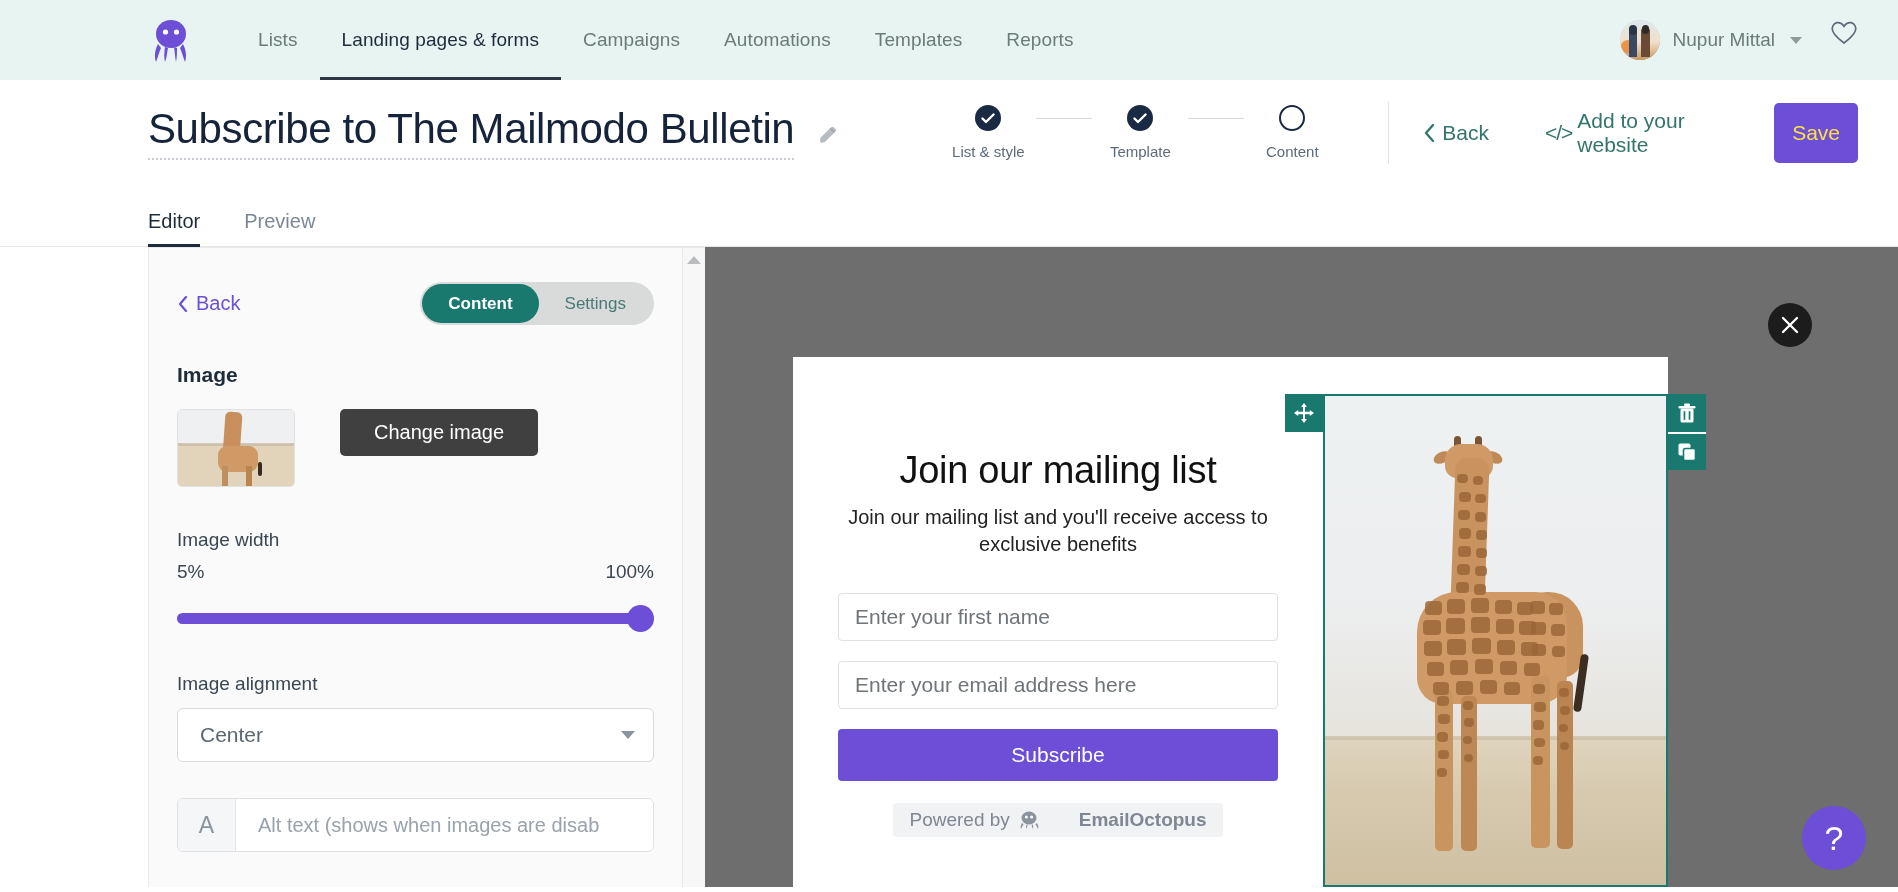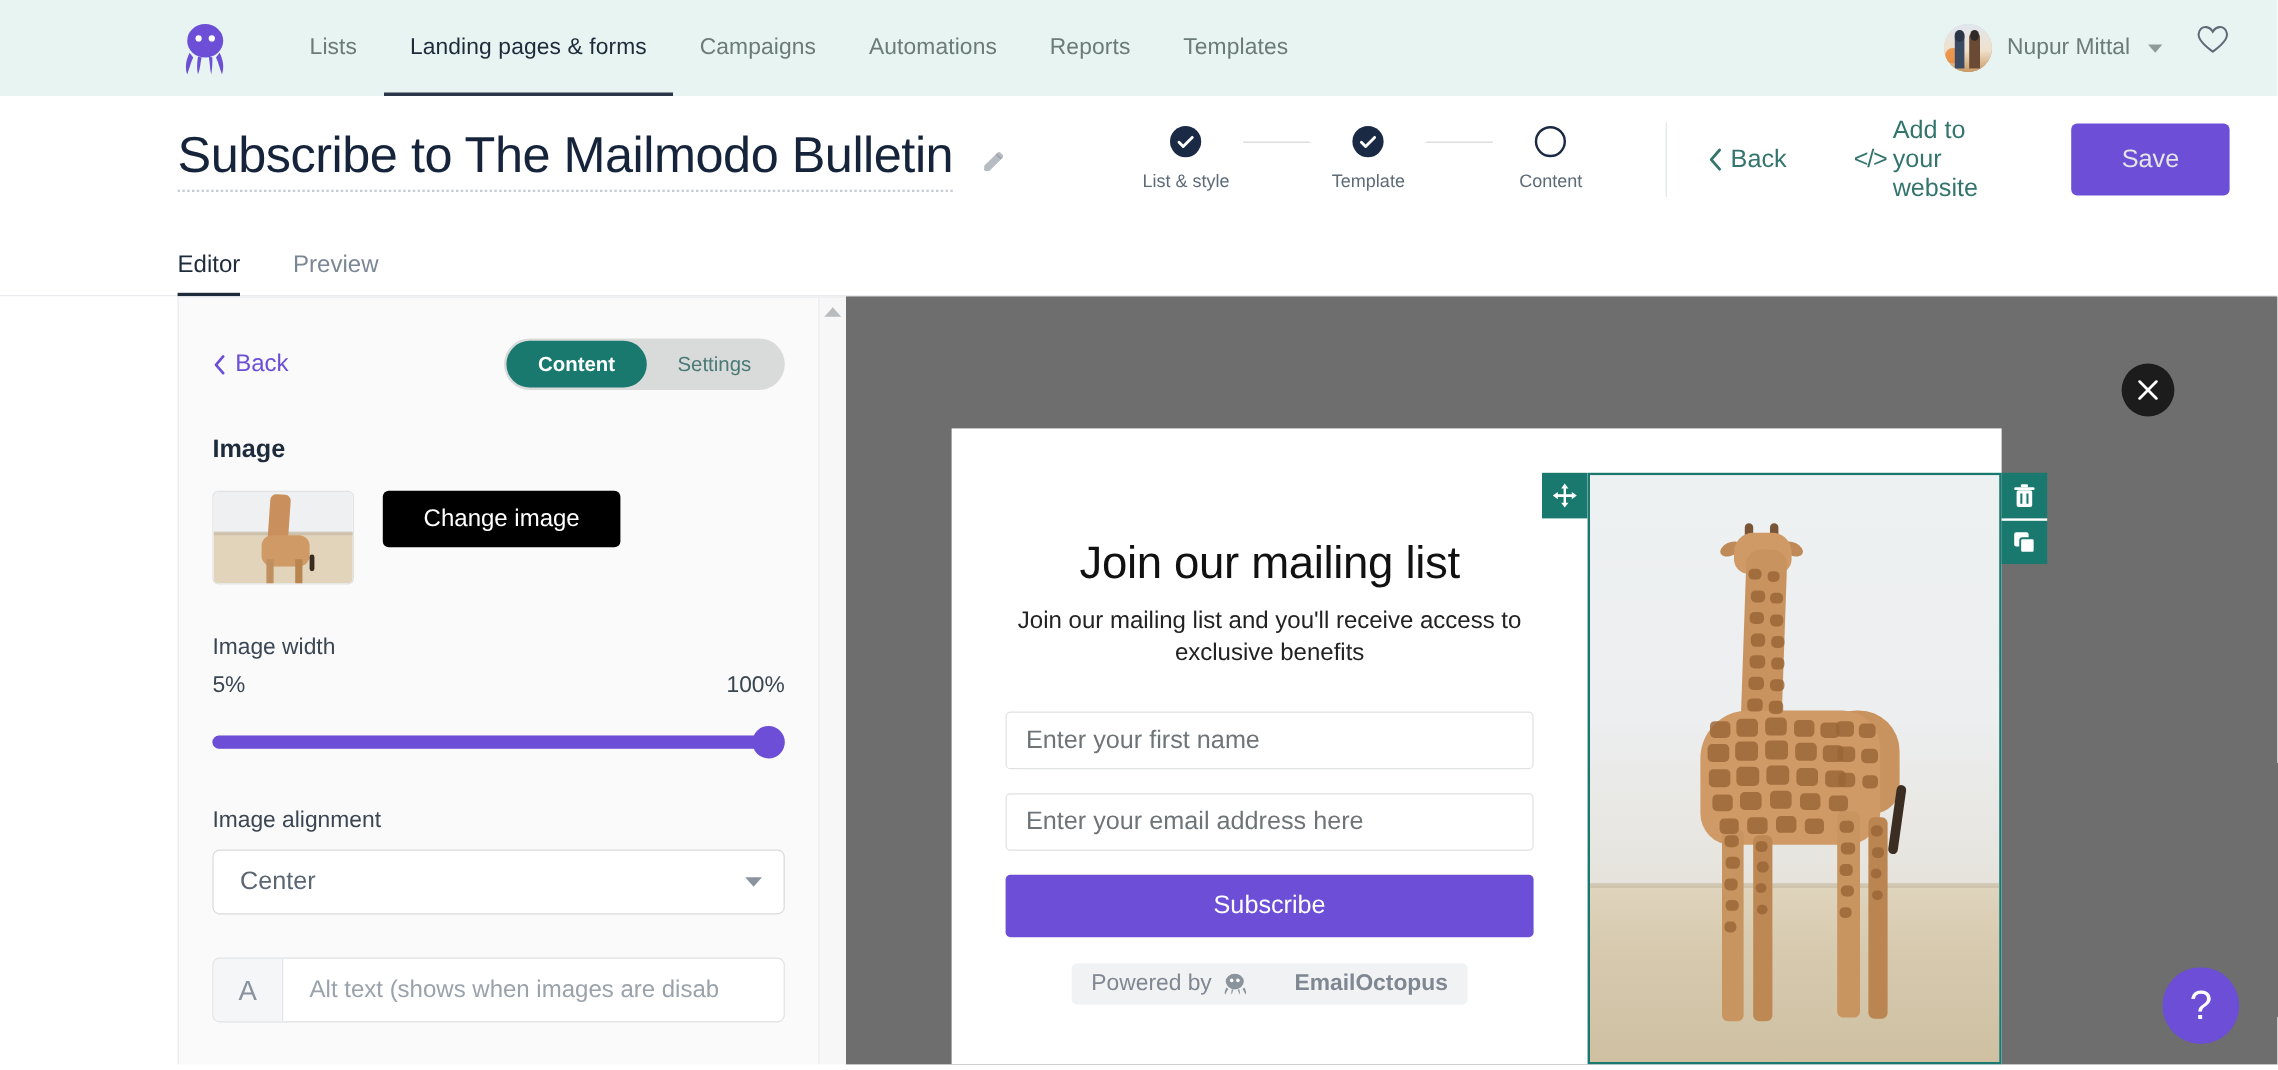--- a/index.html
+++ b/index.html
@@ -105,23 +105,23 @@
   .hdr-back {
     display: flex; align-items: center; gap: 6px;
     font-size: 21px; color: #33756d; cursor: pointer; padding-right: 56px;
   }
   .hdr-embed {
     display: flex; align-items: center; gap: 5px;
     font-size: 21px; color: #33756d; cursor: pointer; padding-right: 56px;
   }
   .code-glyph { font-size: 21px; color: #33756d; font-family: "Liberation Sans", sans-serif; letter-spacing: -1px; }
   .save-btn {
-    background: #6c4fd6; color: #e5e5e5; border: none;
+    background: #6c4fd6; color: #fde047; border: none;
     font-size: 21px; font-family: inherit;
-    padding: 0 42px; height: 60px; border-radius: 5px; cursor: pointer;
+    padding: 0 18px; height: 60px; border-radius: 5px; cursor: pointer;
   }
 
   
   .tabs-row {
     padding: 0 148px;
     border-bottom: 1px solid #e4e6ea;
     display: flex;
     height: 62px;
     align-items: flex-end;
   }
@@ -173,22 +173,22 @@
   .img-thumb .horizon { position:absolute; left:0; right:0; top:44%; height:3px; background:#c4b9a4; opacity:.7;}
   .img-thumb .neck {
     position:absolute; left:46px; top:2px; width:17px; height:46px; background:#c98f5c; border-radius:5px;
     transform: rotate(4deg);
   }
   .img-thumb .body { position:absolute; left:40px; top:36px; width:40px; height:26px; background:#cf9a66; border-radius:9px; }
   .img-thumb .leg1 { position:absolute; left:44px; top:56px; width:6px; height:22px; background:#c08f5f; }
   .img-thumb .leg2 { position:absolute; left:68px; top:56px; width:6px; height:22px; background:#b9854f; }
   .img-thumb .tail { position:absolute; left:80px; top:52px; width:4px; height:14px; background:#3a2b20; border-radius:2px;}
   .change-btn {
-    background: #000000; color: #fff; border: none; font-family: inherit;
-    font-size: 20px; padding: 0 34px; height: 47px; border-radius: 5px; cursor: pointer;
+    background: #404040; color: #fff; border: none; font-family: inherit;
+    font-size: 20px; padding: 0 34px; height: 47px; border-radius: 5px; cursor: pointer; margin-left: 21px;
   }
 
   .field-label { font-size: 19px; color: #3b4653; margin-top: 42px; }
   .range-row { display: flex; justify-content: space-between; margin-top: 10px; font-size: 19px; color: #3b4653; }
   .slider-wrap { margin-top: 22px; position: relative; height: 26px; padding-right: 2px; }
   .slider-track { position: absolute; top: 8px; left: 0; right: 0; height: 11px; background: #e4e4e6; border-radius: 6px; }
   .slider-fill { position: absolute; top: 8px; left: 0; height: 11px; background: #6c4fd6; border-radius: 6px; }
   .slider-thumb {
     position: absolute; top: 0; width: 27px; height: 27px; border-radius: 50%; background: #6c4fd6;
     cursor: pointer;
@@ -314,22 +314,22 @@
       <path d="M15 30 C14 36 14 41 15 45 C17 40 17 35 18 31 Z" fill="#6c4fd6"></path>
       <path d="M24 30 C25 36 25 41 26 45 C27 40 27 35 27 31 Z" fill="#6c4fd6"></path>
       <path d="M33 27 C36 33 37 39 35 45 C33 40 32 35 30 31 Z" fill="#6c4fd6"></path>
     </svg>
   </div>
   <div class="nav-links">
     <div class="nav-link">Lists</div>
     <div class="nav-link active">Landing pages &amp; forms</div>
     <div class="nav-link">Campaigns</div>
     <div class="nav-link">Automations</div>
+    <div class="nav-link">Templates</div>
     <div class="nav-link">Reports</div>
-    <div class="nav-link">Templates</div>
   </div>
   <div class="nav-right">
     <div class="user-chip">
       <div class="avatar">
         <div class="av-sky"></div>
           <div class="av-sun"></div>
         <div class="av-f1"></div>
           <div class="av-f1b"></div>
         <div class="av-f2"></div>
           <div class="av-f2b"></div>

